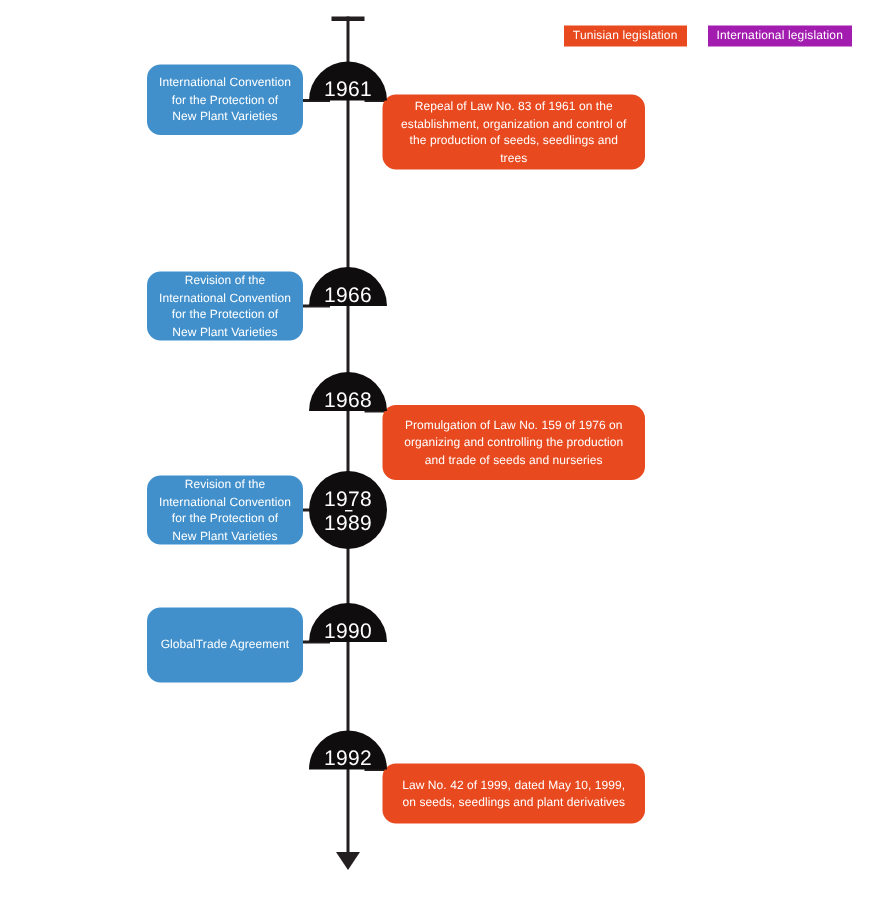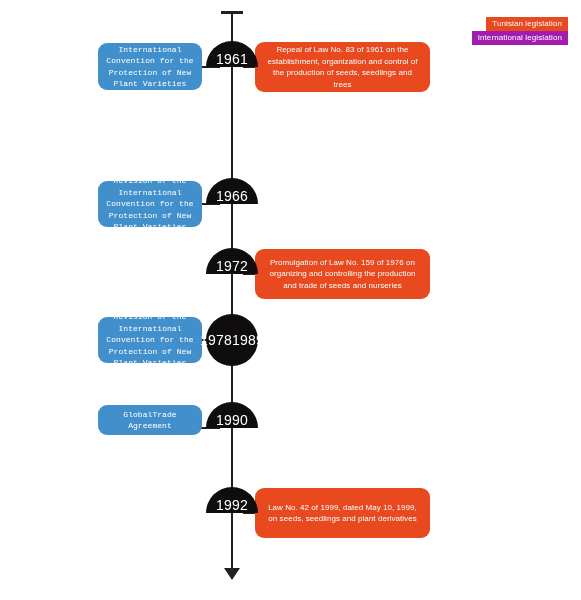--- a/index.html
+++ b/index.html
@@ -15,23 +15,23 @@
     font-family: "Liberation Sans", sans-serif;
     -webkit-font-smoothing: antialiased;
   }
 
   
   #legend {
     position: absolute;
     top: 17px;
     right: 13px;
     display: flex;
-    flex-direction: column;
+    flex-direction: row;
     align-items: flex-end;
-    gap: 0;
+    gap: 14px;
   }
   .legend-item {
     color: #ffffff;
     font-size: 8px;
     line-height: 11px;
     padding: 1px 6px 2px 6px;
     white-space: nowrap;
     letter-spacing: 0.1px;
   }
   .legend-tunisian { background: #e8491e; }
@@ -110,21 +110,21 @@
     border-radius: 26px 26px 0 0;
     line-height: 36px;
   }
   
   .node.circle {
     top: -26px;
     height: 52px;
     border-radius: 50%;
     line-height: 1;
     display: flex;
-    flex-direction: row;
+    flex-direction: column;
     align-items: center;
     justify-content: center;
   }
   .node.circle .yr { display: block; line-height: 13px; }
   .node.circle .dash {
     display: block;
     width: 5px;
     height: 1px;
     background: #ffffff;
     margin: 1px 0;
@@ -139,23 +139,23 @@
     line-height: 11.5px;
     text-align: center;
     box-sizing: border-box;
     display: flex;
     align-items: center;
     justify-content: center;
     padding: 5px 8px;
     letter-spacing: 0.05px;
   }
   .box.blue   { background: #4290cb; }
-  .box.orange { background: #e8491e; }
-
-  .box.side-left  { left: 98px;  width: 104px; font-family: Liberation Mono, monospace; }
+  .box.orange { background: #e8491e; margin-top: 21px; }
+
+  .box.side-left  { left: 98px;  width: 104px; }
   .box.side-right { left: 255px; width: 175px; }
 
   .box p { margin: 0; }
 </style>
 </head>
 <body>
 
 <div id="legend">
   <div class="legend-item legend-tunisian">
     <span>Tunisian legislation</span>
@@ -191,21 +191,21 @@
     <span>1966</span>
   </div>
   <div class="box blue side-left" style="top:-23px;height:46px">
     <p>Revision of the International Convention for the Protection of New Plant Varieties</p>
   </div>
 </div>
 
 <div class="event" style="top:274px">
   <div class="connector right"></div>
   <div class="node dome">
-    <span>1972</span>
+    <span>1968</span>
   </div>
   <div class="box orange side-right" style="top:-25px;height:50px">
     <p>Promulgation of Law No. 159 of 1976 on organizing and controlling the production and trade of seeds and nurseries</p>
   </div>
 </div>
 
 <div class="event" style="top:340px">
   <div class="connector left"></div>
   <div class="node circle">
     <span class="yr">1978</span>
@@ -215,26 +215,26 @@
   <div class="box blue side-left" style="top:-23px;height:46px">
     <p>Revision of the International Convention for the Protection of New Plant Varieties</p>
   </div>
 </div>
 
 <div class="event" style="top:428px">
   <div class="connector left"></div>
   <div class="node dome">
     <span>1990</span>
   </div>
-  <div class="box blue side-left" style="top:-23px;height:30px">
+  <div class="box blue side-left" style="top:-23px;height:50px">
     <p>GlobalTrade Agreement</p>
   </div>
 </div>
 
 <div class="event" style="top:513px">
   <div class="connector right"></div>
   <div class="node dome">
     <span>1992</span>
   </div>
-  <div class="box orange side-right" style="top:-25px;height:50px">
+  <div class="box orange side-right" style="top:-25px;height:40px">
     <p>Law No. 42 of 1999, dated May 10, 1999, on seeds, seedlings and plant derivatives</p>
   </div>
 </div>
 
 </body></html>

